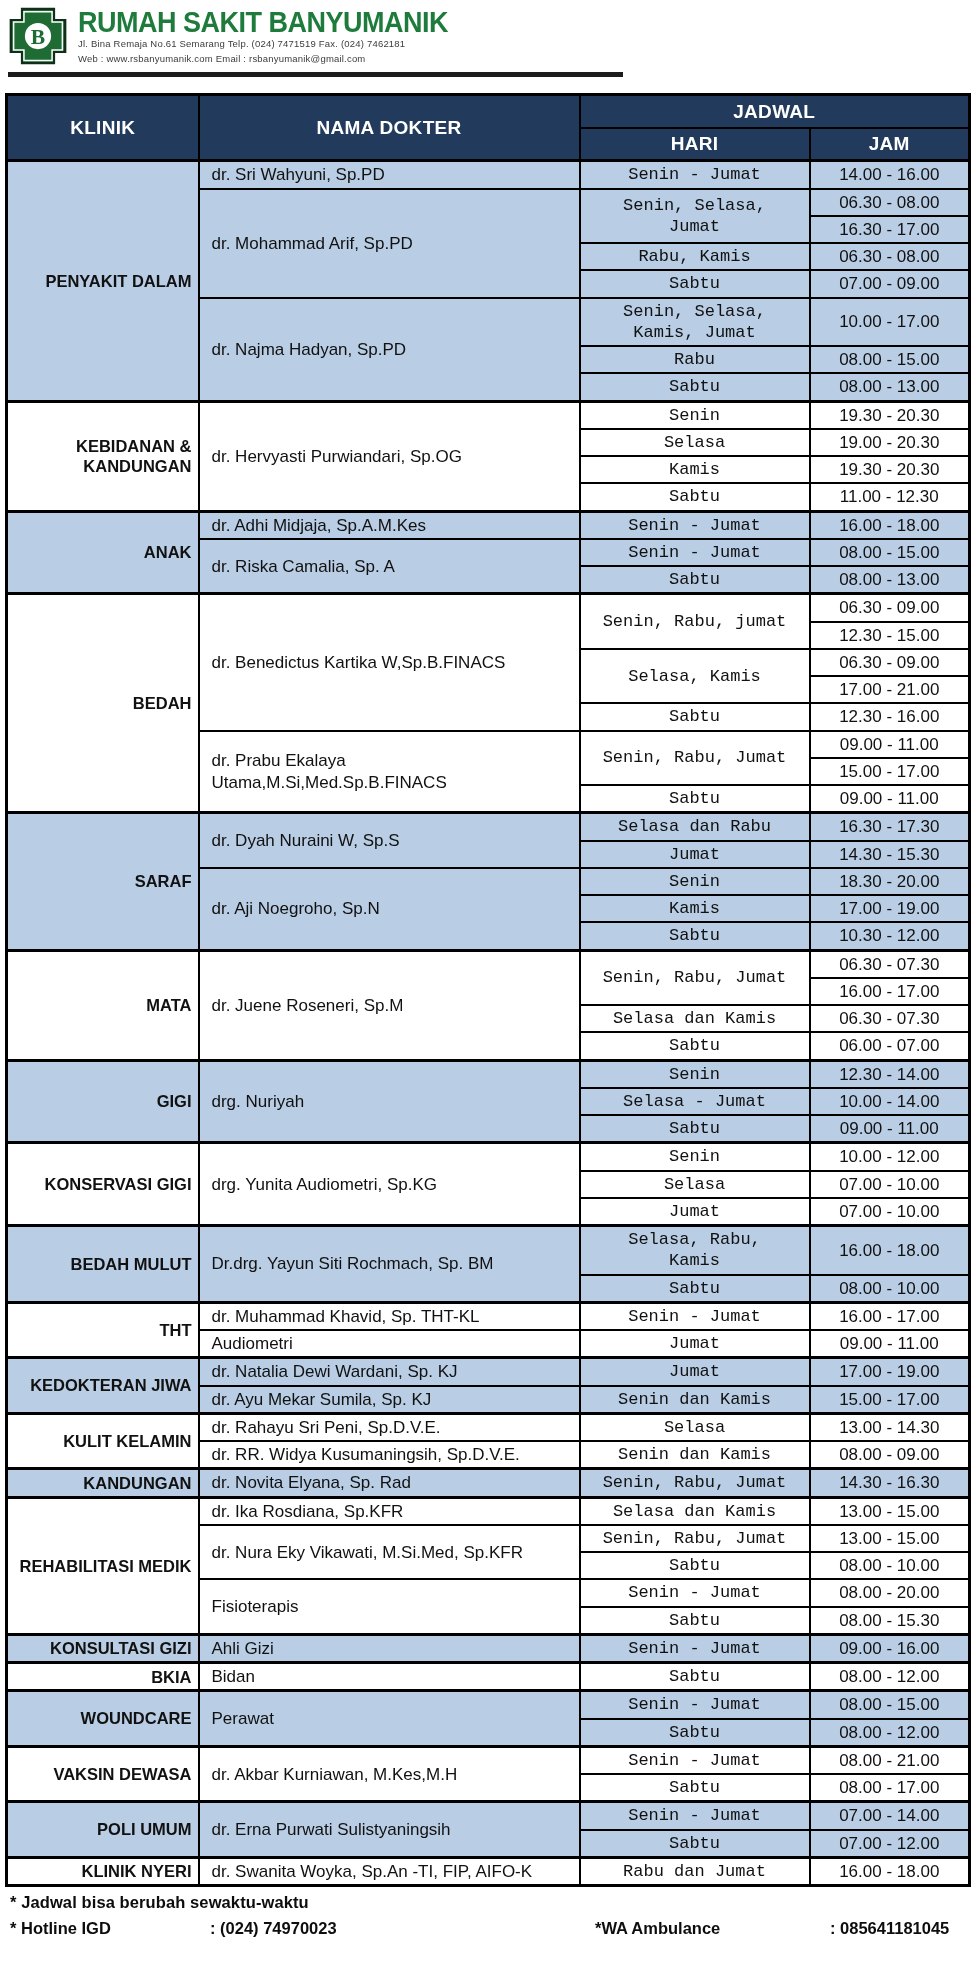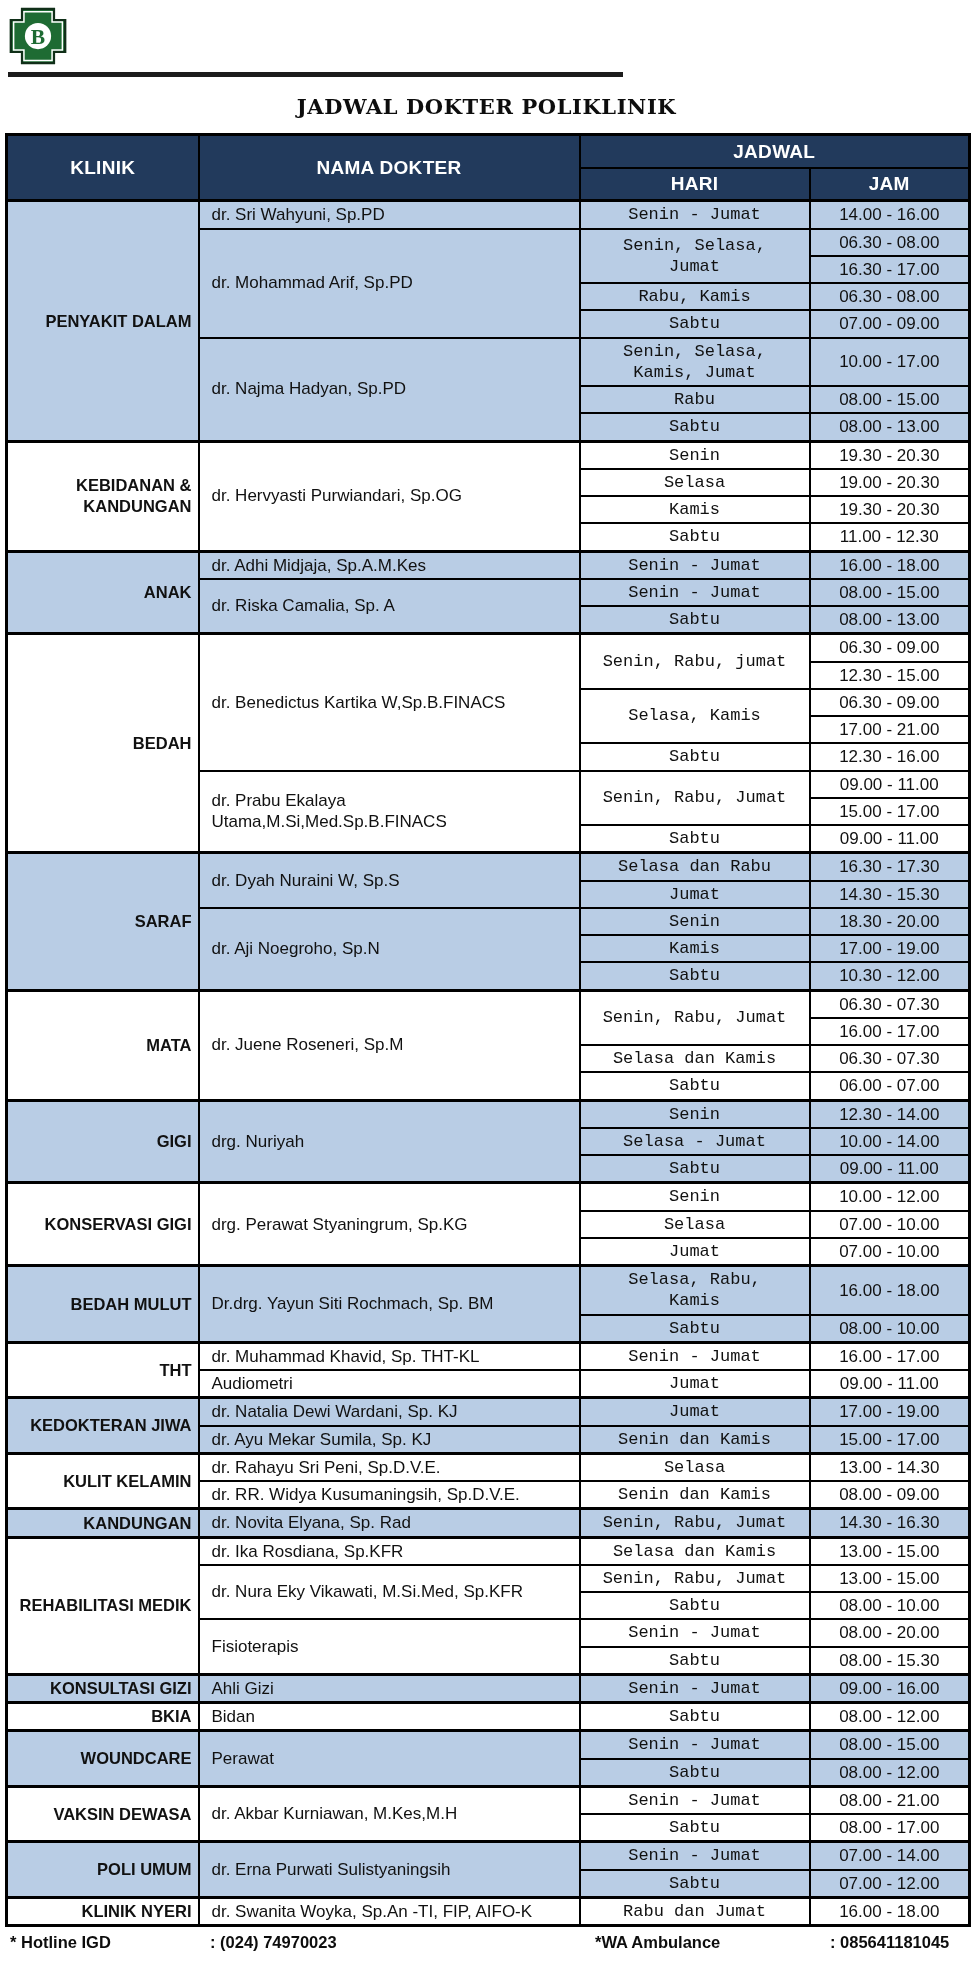--- a/index.html
+++ b/index.html
@@ -74,24 +74,28 @@
 </head>
 <body>
 
 <div class="letterhead">
   <svg class="logo" viewBox="0 0 64 64">
     <path d="M15 3 H49 V15 H61 V49 H49 V61 H15 V49 H3 V15 H15 Z" fill="#1e6b33" stroke="#102f18" stroke-width="2.5"></path>
     <path d="M17 6 H47 V17 H58 V47 H47 V58 H17 V47 H6 V17 H17 Z" fill="none" stroke="#ffffff" stroke-width="1.6"></path>
     <circle cx="32" cy="32" r="14" fill="#ffffff"></circle>
     <text x="32" y="40" text-anchor="middle" font-family="Liberation Serif, serif" font-weight="bold" font-size="23" fill="#1e6b33">B</text>
   </svg>
+  <div class="lh-text">
+    <div class="hosp-name">RUMAH SAKIT BANYUMANIK</div>
+    <div class="hosp-addr">Jl. Bina Remaja No.61 Semarang   Telp. (024) 7471519 Fax. (024) 7462181</div>
+    <div class="hosp-web">Web : www.rsbanyumanik.com   Email : rsbanyumanik@gmail.com</div>
+  </div>
 </div>
 
 <div class="doc-title">
-  <div class="line1">JADWAL DOKTER POLIKLINIK</div>
 </div>
 
 <table class="sched">
   <colgroup>
     <col class="c-klinik">
       <col class="c-nama">
       <col class="c-hari">
       <col class="c-jam">
   </colgroup>
   <thead>
@@ -256,21 +260,21 @@
       <tr class="shaded">
         <td class="hari" rowspan="1">Selasa - Jumat</td>
         <td class="jam">10.00 - 14.00</td>
       </tr>
       <tr class="shaded">
         <td class="hari" rowspan="1">Sabtu</td>
         <td class="jam">09.00 - 11.00</td>
       </tr>
       <tr class="plain section-start">
         <td class="klinik" rowspan="3">KONSERVASI GIGI</td>
-        <td class="nama" rowspan="3">drg. Perawat Styaningrum, Sp.KG</td>
+        <td class="nama" rowspan="3">drg. Yunita Audiometri, Sp.KG</td>
         <td class="hari" rowspan="1">Senin</td>
         <td class="jam">10.00 - 12.00</td>
       </tr>
       <tr class="plain">
         <td class="hari" rowspan="1">Selasa</td>
         <td class="jam">07.00 - 10.00</td>
       </tr>
       <tr class="plain">
         <td class="hari" rowspan="1">Jumat</td>
         <td class="jam">07.00 - 10.00</td>
@@ -393,20 +397,21 @@
       <tr class="plain section-start">
         <td class="klinik" rowspan="1">KLINIK NYERI</td>
         <td class="nama" rowspan="1">dr. Swanita Woyka, Sp.An -TI, FIP, AIFO-K</td>
         <td class="hari" rowspan="1">Rabu dan Jumat</td>
         <td class="jam">16.00 - 18.00</td>
       </tr>
     </tbody>
 </table>
 
 <div class="footer">
+  <div class="note">* Jadwal bisa berubah sewaktu-waktu</div>
   <div class="contact-row">
     <div class="c-left">
       <span class="lbl">* Hotline IGD</span>
       <span class="val">: (024) 74970023</span>
     </div>
     <div class="c-right">
       <span class="lbl">*WA Ambulance</span>
       <span class="val">: 085641181045</span>
     </div>
   </div>

